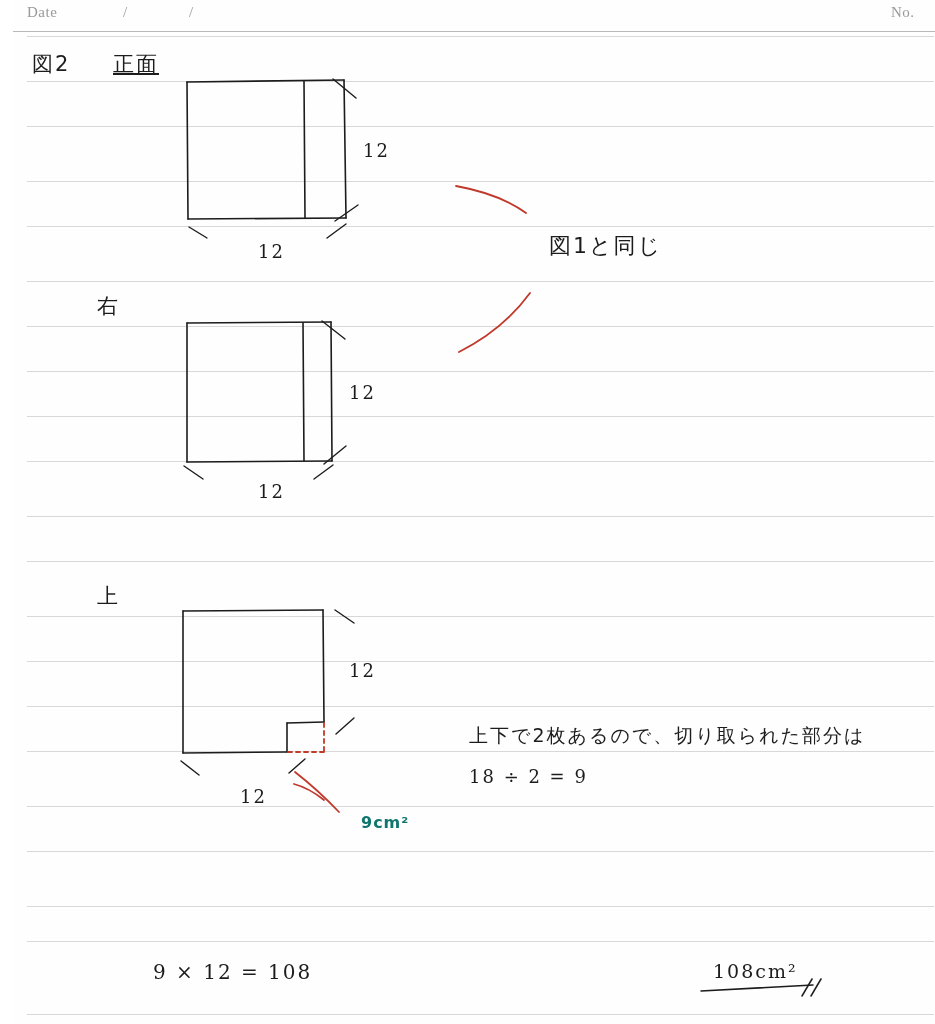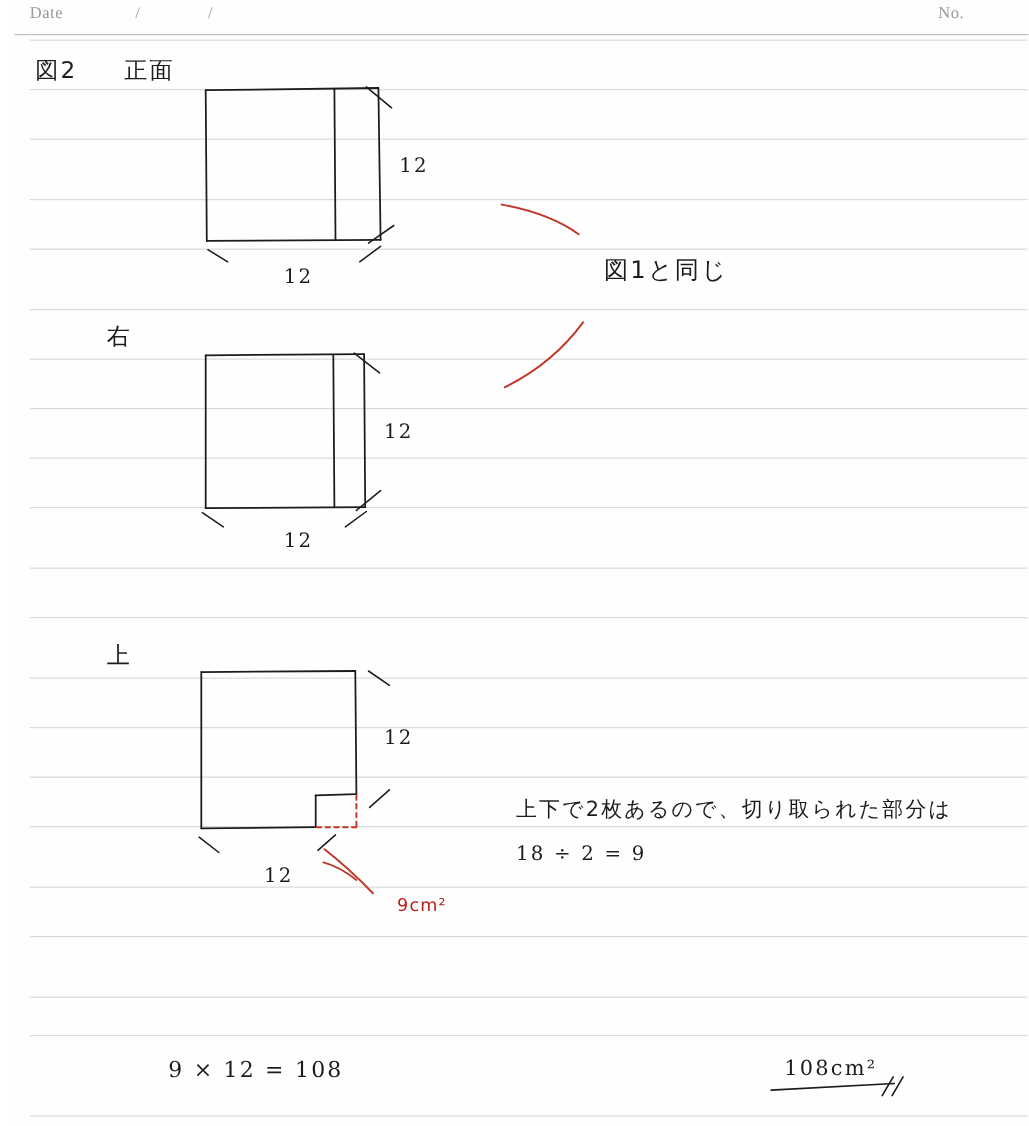--- a/index.html
+++ b/index.html
@@ -56,21 +56,22 @@
   .hw.small {
     font-size: 17px;
     letter-spacing: 1px;
   }
   .hw.num {
     font-family: "DejaVu Serif", serif;
     font-size: 18px;
     letter-spacing: 2px;
   }
   .hw.red {
-    color: #b91c1c;
+    color: #0f766e;
+    font-weight: bold;
   }
   .svg-layer {
     position: absolute;
     left: 0;
     top: 0;
     width: 935px;
     height: 1024px;
     pointer-events: none;
   }
 </style>
@@ -98,24 +99,24 @@
   <div class="rule" style="top:751px;"></div>
   <div class="rule" style="top:806px;"></div>
   <div class="rule" style="top:851px;"></div>
   <div class="rule" style="top:906px;"></div>
   <div class="rule" style="top:941px;"></div>
   <div class="rule" style="top:1014px;"></div>
 
   <div class="hdr-label" style="left:14px; top:4px;">Date</div>
   <div class="hdr-slash" style="left:110px; top:4px;">/</div>
   <div class="hdr-slash" style="left:176px; top:4px;">/</div>
-  <div class="hdr-label" style="left:840px; top:4px;">No.</div>
+  <div class="hdr-label" style="left:878px; top:4px;">No.</div>
 
   <div class="hw" style="left:19px; top:50px; font-size:21px;">図2</div>
-  <div class="hw" style="left:100px; top:50px; font-size:21px;">正面</div>
+  <div class="hw" style="left:100px; top:50px; font-size:21px;text-decoration:underline;">正面</div>
 
   <div class="hw num" style="left:350px; top:140px;">12</div>
   <div class="hw num" style="left:245px; top:241px;">12</div>
 
   <div class="hw" style="left:84px; top:292px; font-size:21px;">右</div>
   <div class="hw num" style="left:336px; top:382px;">12</div>
   <div class="hw num" style="left:245px; top:481px;">12</div>
 
   <div class="hw" style="left:84px; top:582px; font-size:21px;">上</div>
   <div class="hw num" style="left:336px; top:660px;">12</div>

